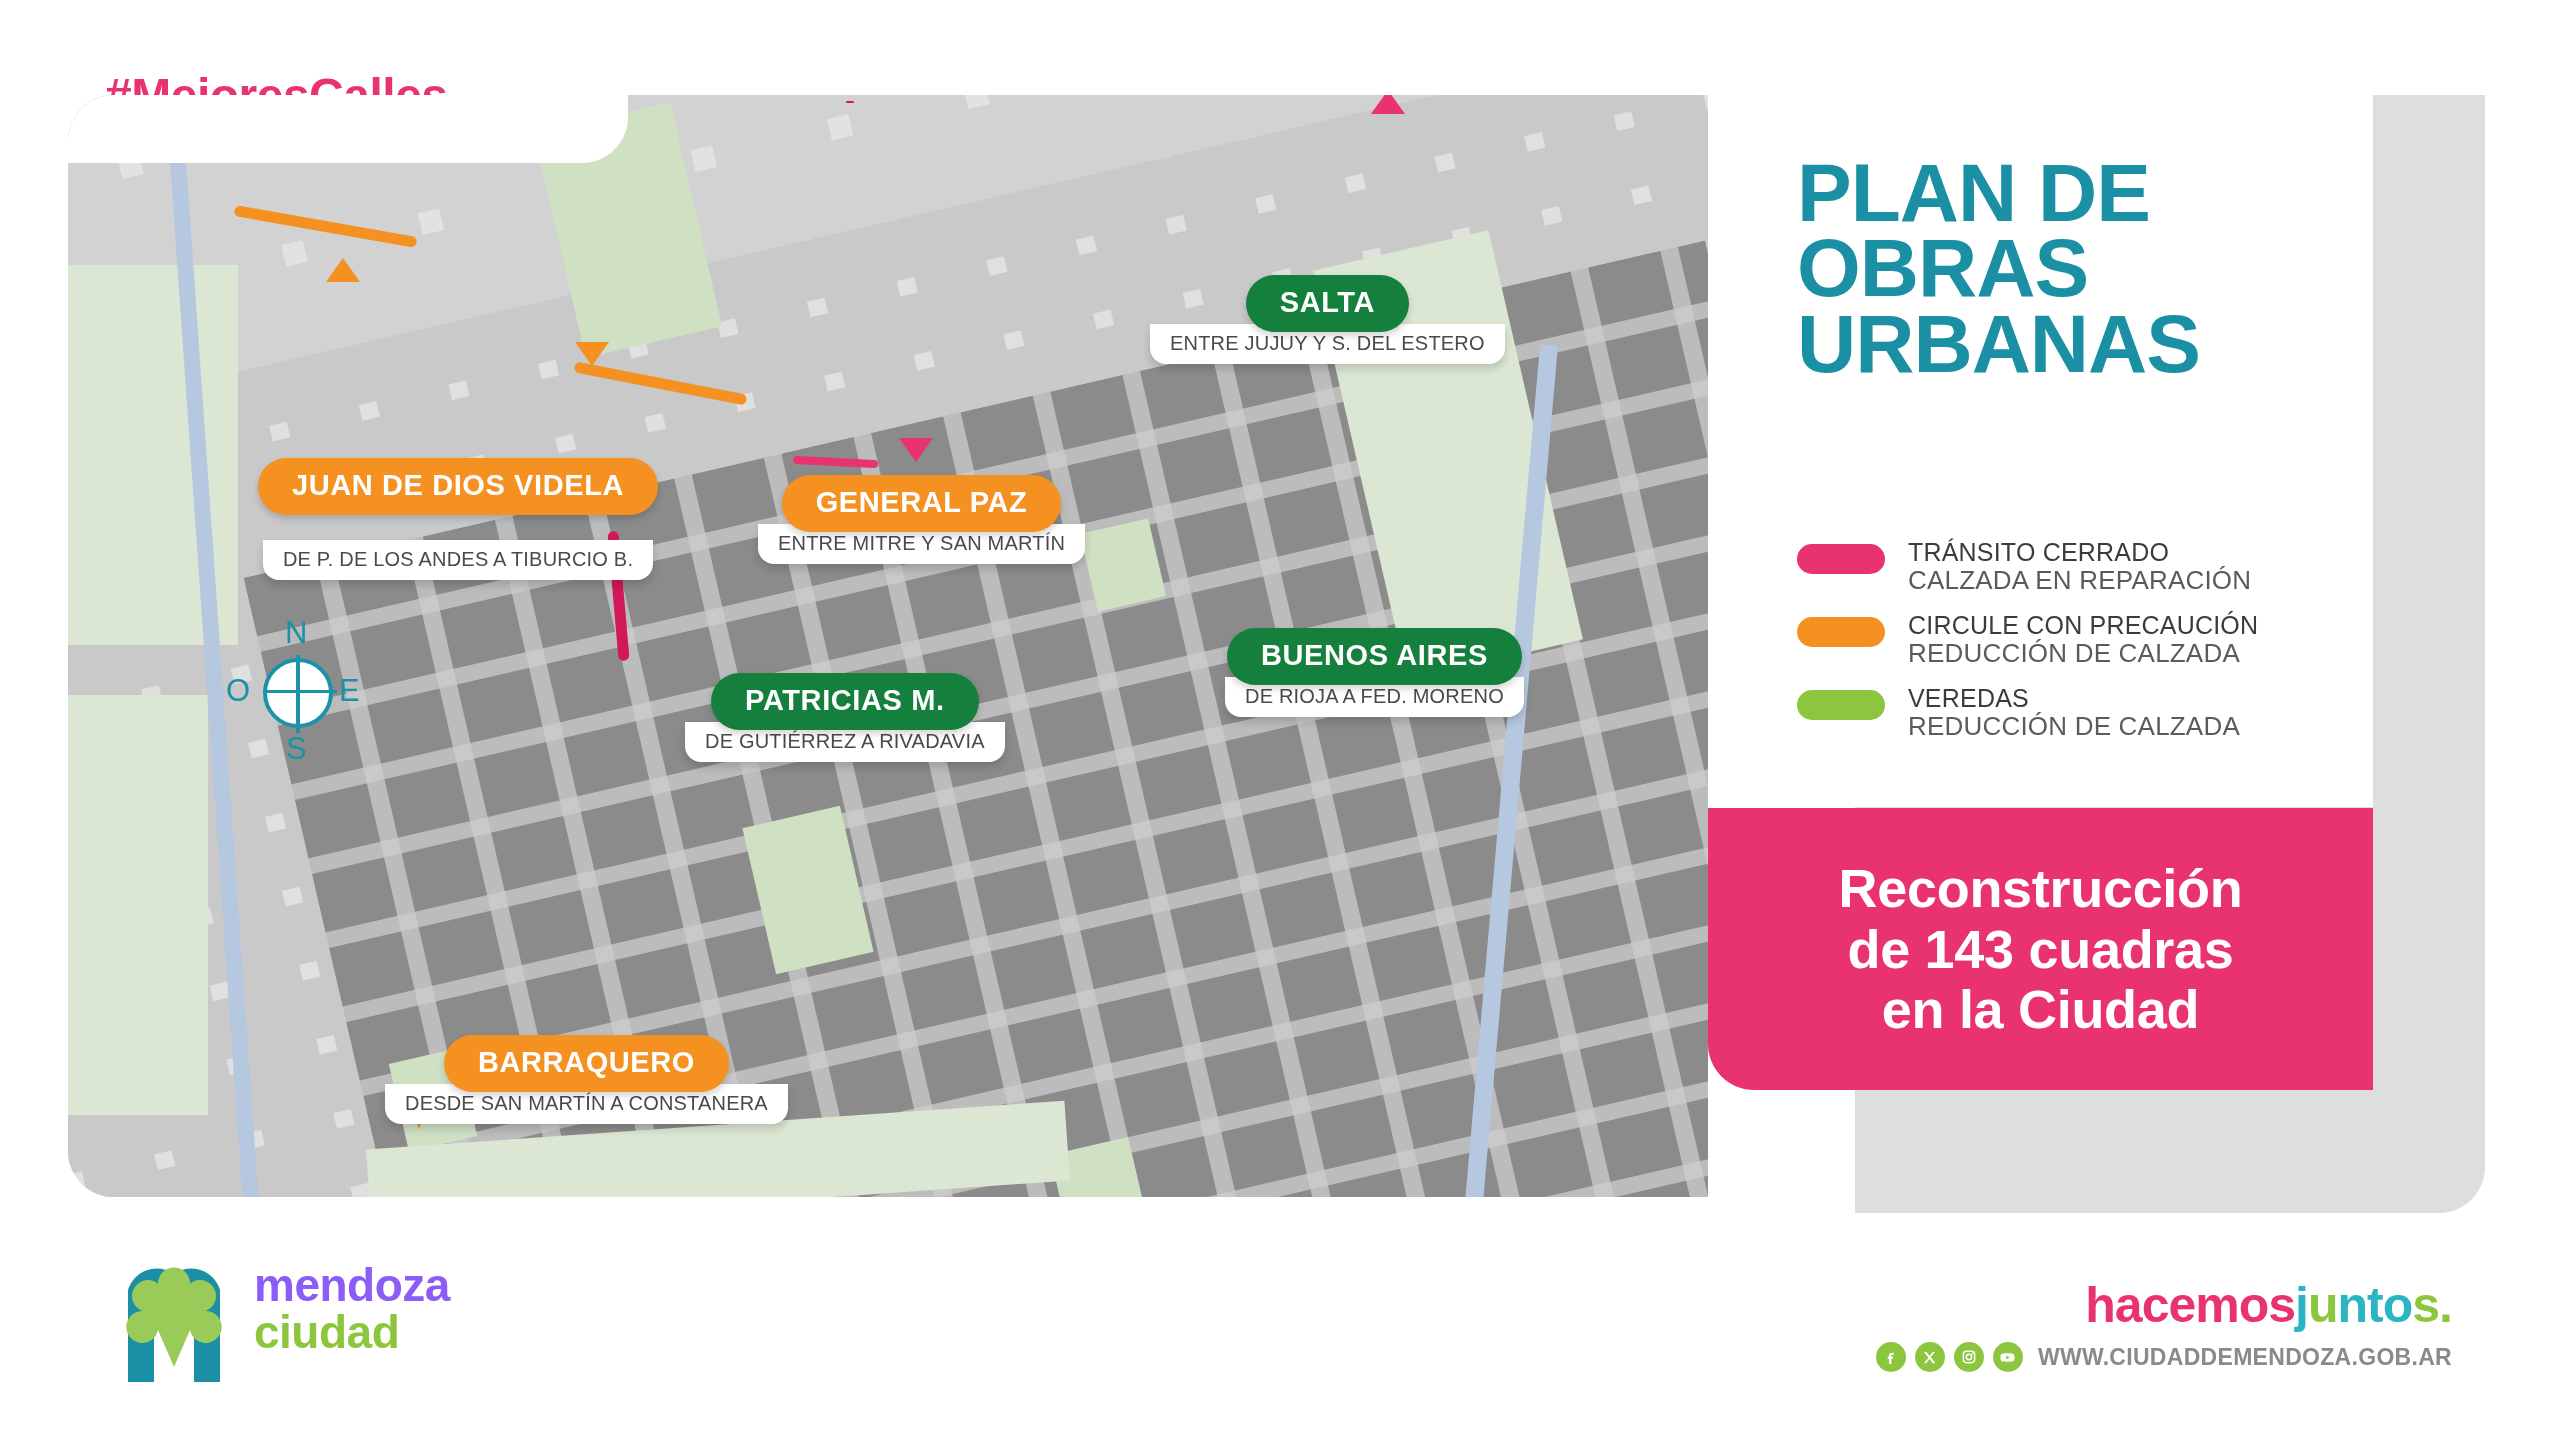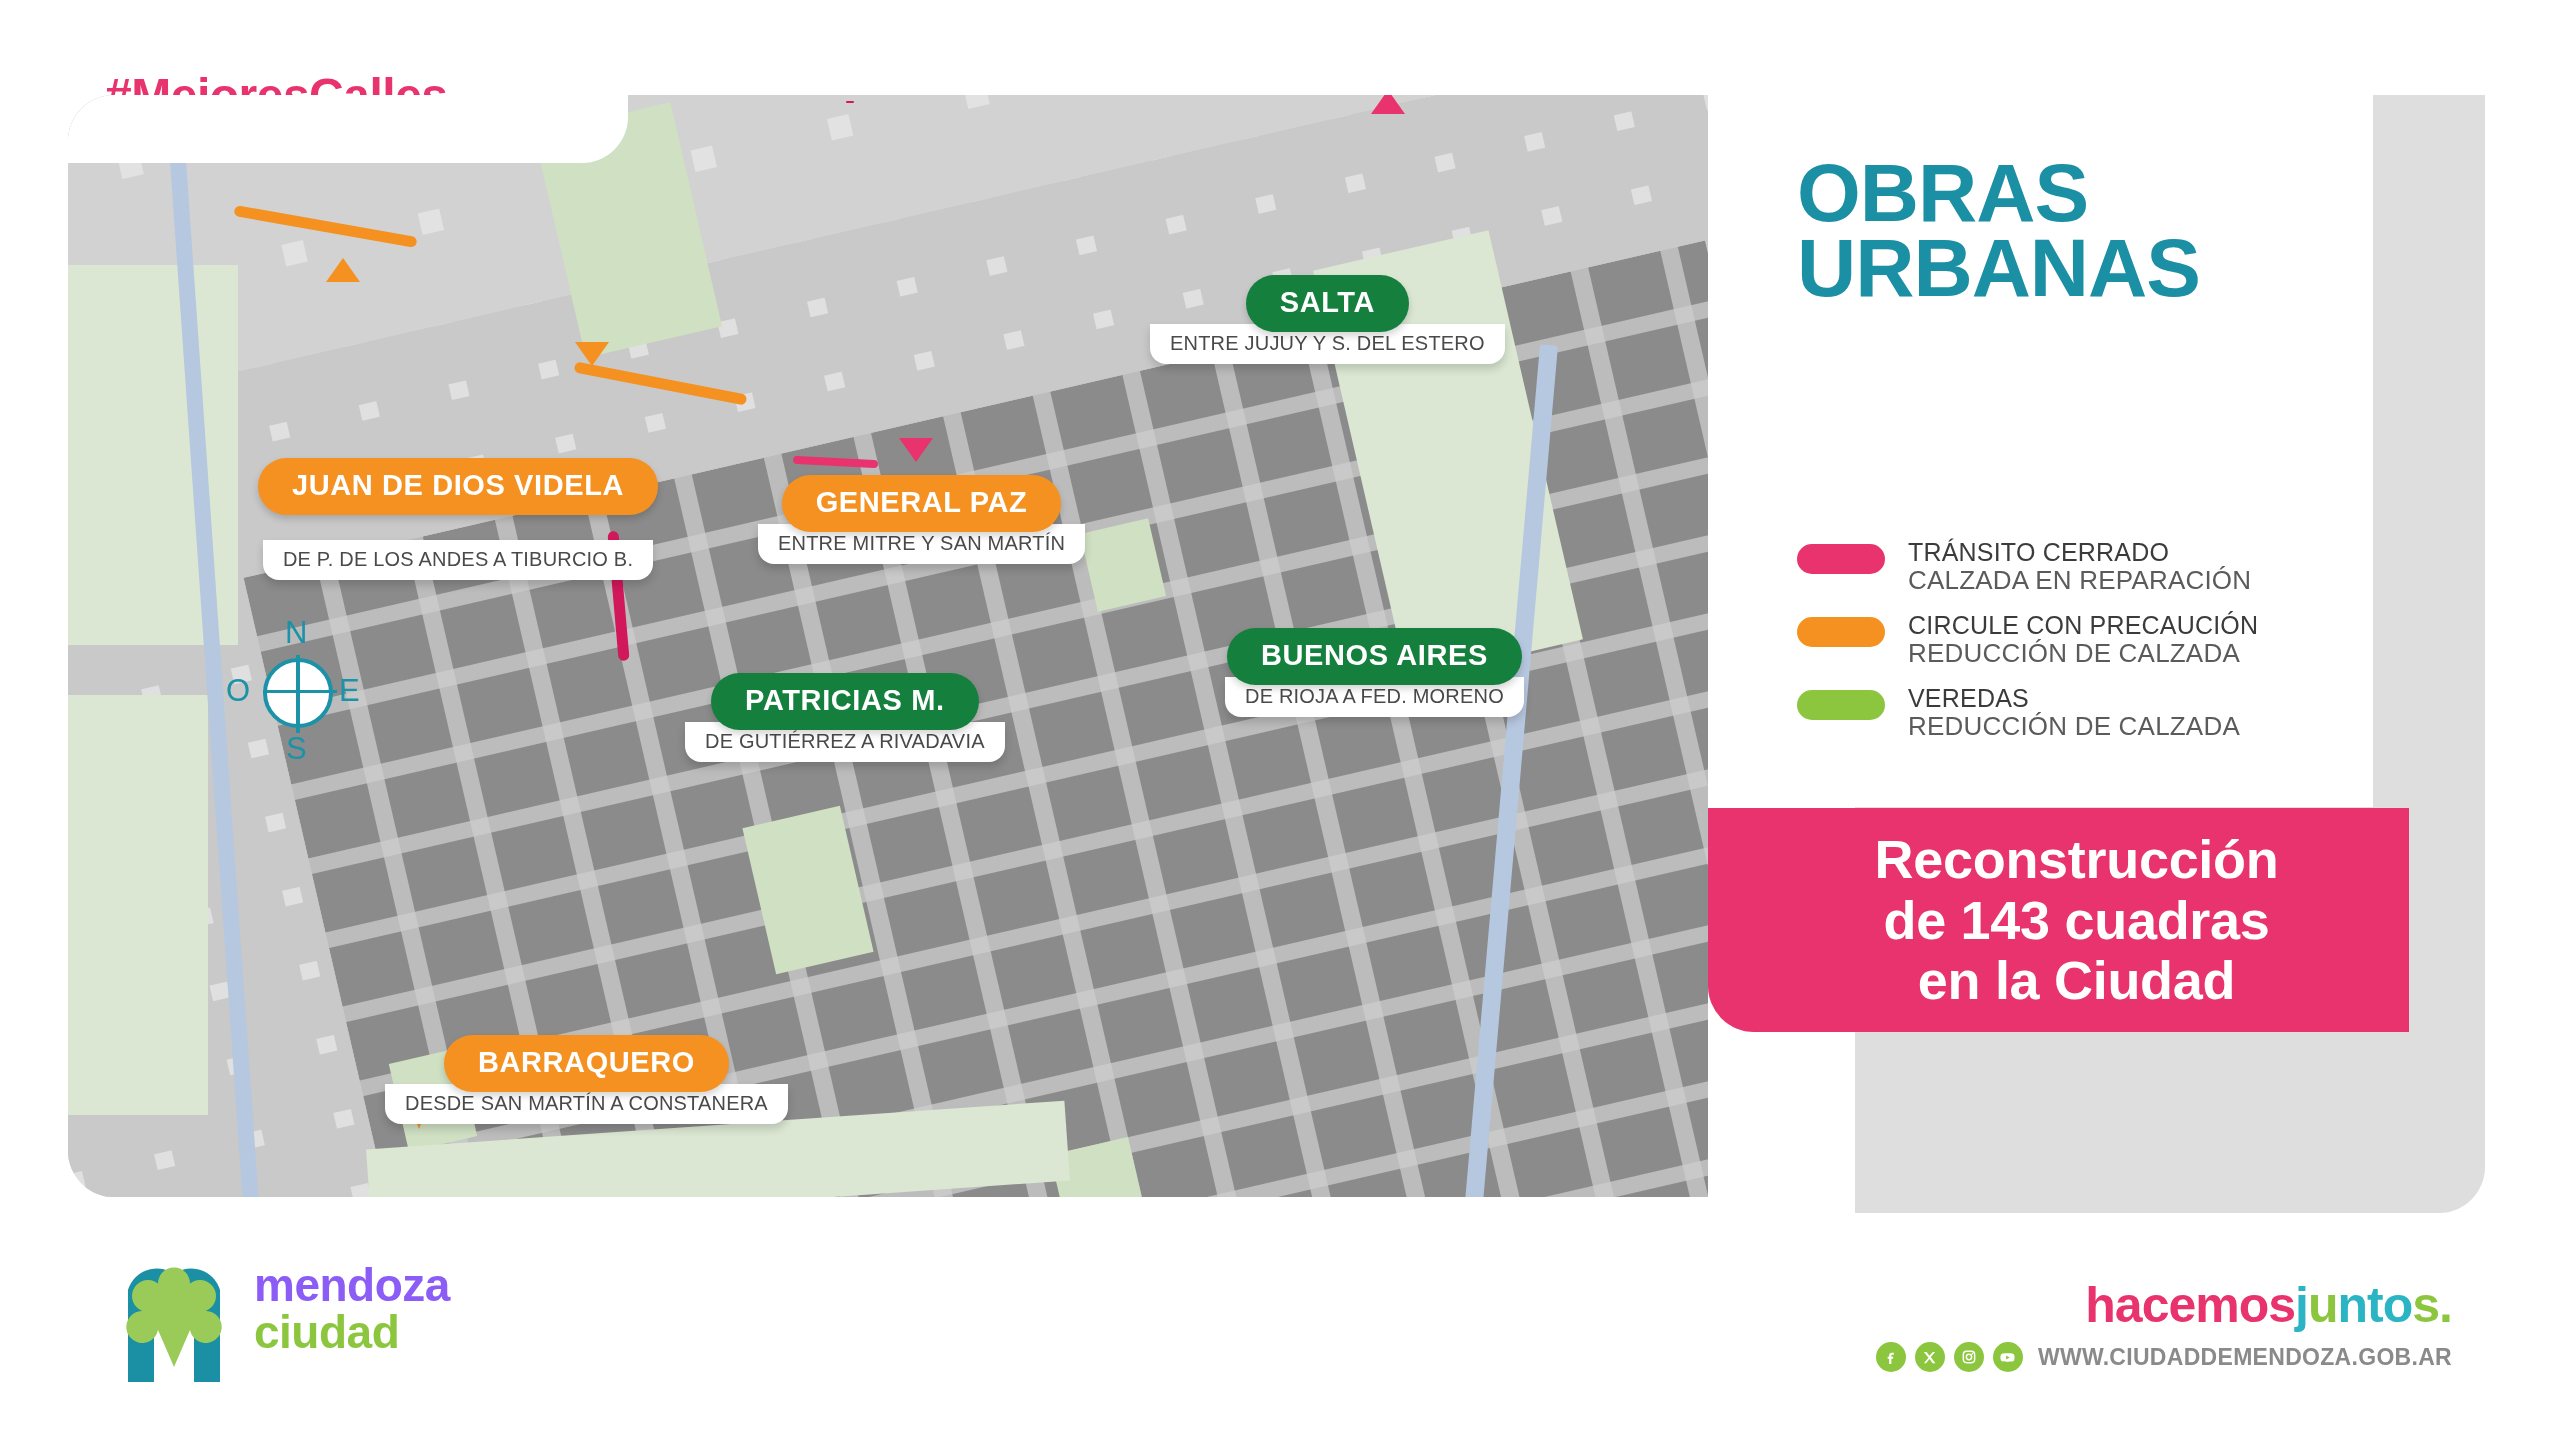--- a/index.html
+++ b/index.html
@@ -116,23 +116,23 @@
     font-size:82px;line-height:.92;font-weight:bold;color:#1b8fa3;
     letter-spacing:-1px;
   }
   #legend{position:absolute;left:1797px;top:538px;width:560px;}
   .leg-row{display:flex;align-items:flex-start;margin-bottom:16px;}
   .leg-swatch{width:88px;height:30px;border-radius:999px;margin-right:23px;margin-top:6px;flex:none;}
   .leg-head{font-size:25px;font-weight:normal;color:#3b3b3b;letter-spacing:.2px;line-height:1.12;}
   .leg-sub{font-size:26px;color:#5b5b5b;letter-spacing:.2px;line-height:1.12;}
   
   #banner{
-    position:absolute;left:1708px;top:808px;width:665px;height:224px;
+    position:absolute;left:1708px;top:808px;width:665px;height:282px;
     background:#e8336e;border-radius:0 0 0 46px;
-    display:flex;align-items:center;justify-content:center;padding-left:36px;
+    display:flex;align-items:center;justify-content:center;
   }
   #banner-text{
     color:#fff;font-weight:bold;font-size:54px;line-height:1.12;
     text-align:center;letter-spacing:-.3px;
   }
   
   #logo-mendoza{position:absolute;left:118px;top:1252px;width:420px;height:140px;}
   #logo-m{position:absolute;left:0;top:0;width:112px;height:130px;}
   #logo-words{position:absolute;left:136px;top:10px;}
   #logo-words .w1{font-size:46px;font-weight:bold;color:#8b5cf6;line-height:1.0;letter-spacing:-.5px;}
@@ -228,20 +228,21 @@
 
   <div class="callout pink" style="left:1157px;top:533px;">
     <div class="pill">BUENOS AIRES</div>
     <div class="sub">DE RIOJA A FED. MORENO</div>
   </div>
 </div>
 
 <div id="info-panel"></div>
 
 <div id="plan-title">
+  <div>PLAN DE</div>
   <div>OBRAS</div>
   <div>URBANAS</div>
 </div>
 
 <div id="legend">
   <div class="leg-row">
     <div class="leg-swatch" style="background:#e8336e;"></div>
     <div>
       <div class="leg-head">TRÁNSITO CERRADO</div>
       <div class="leg-sub">CALZADA EN REPARACIÓN</div>

